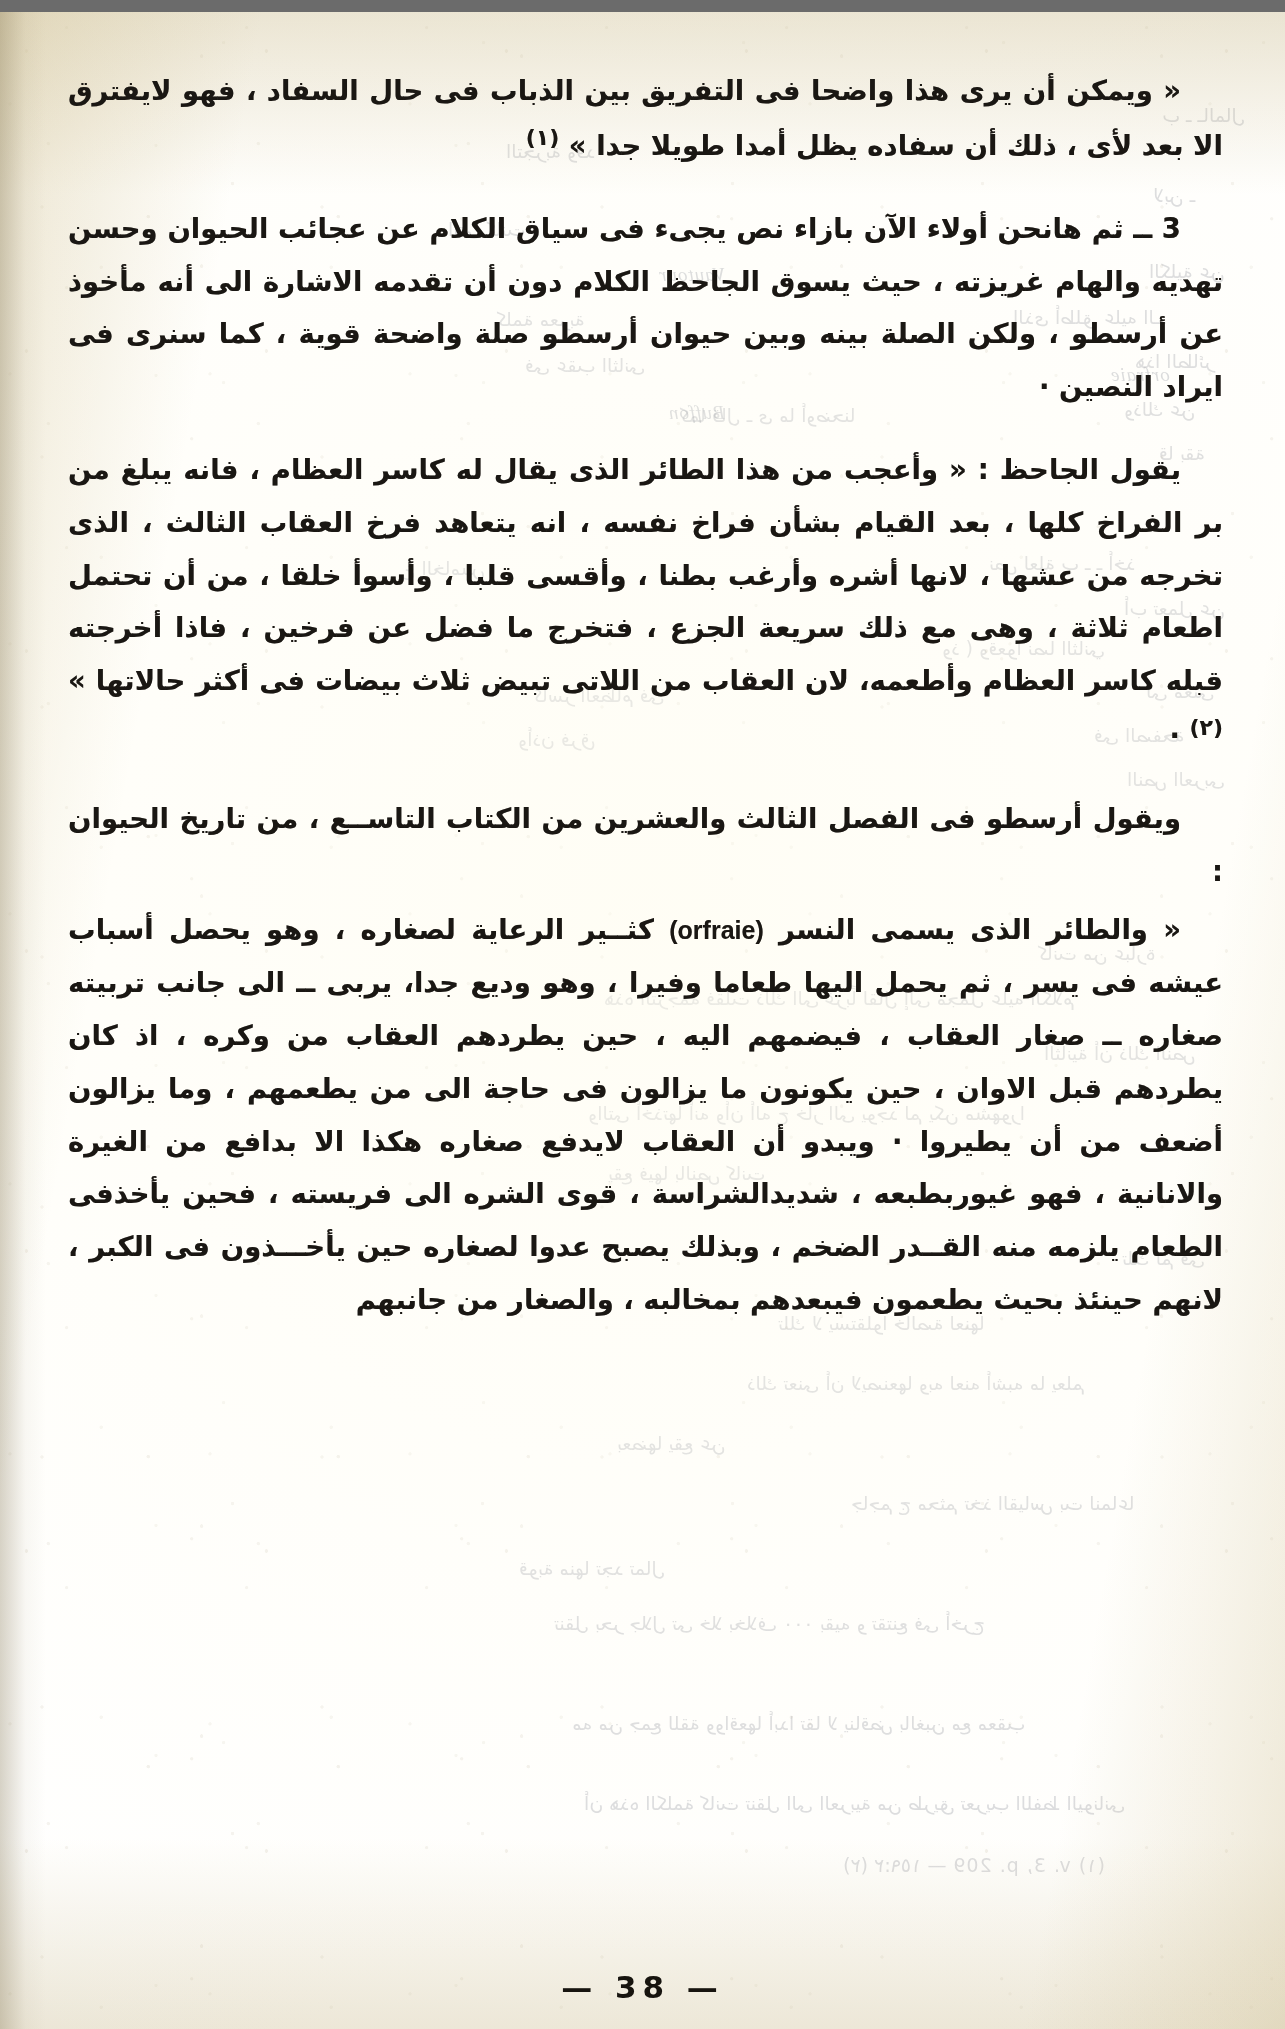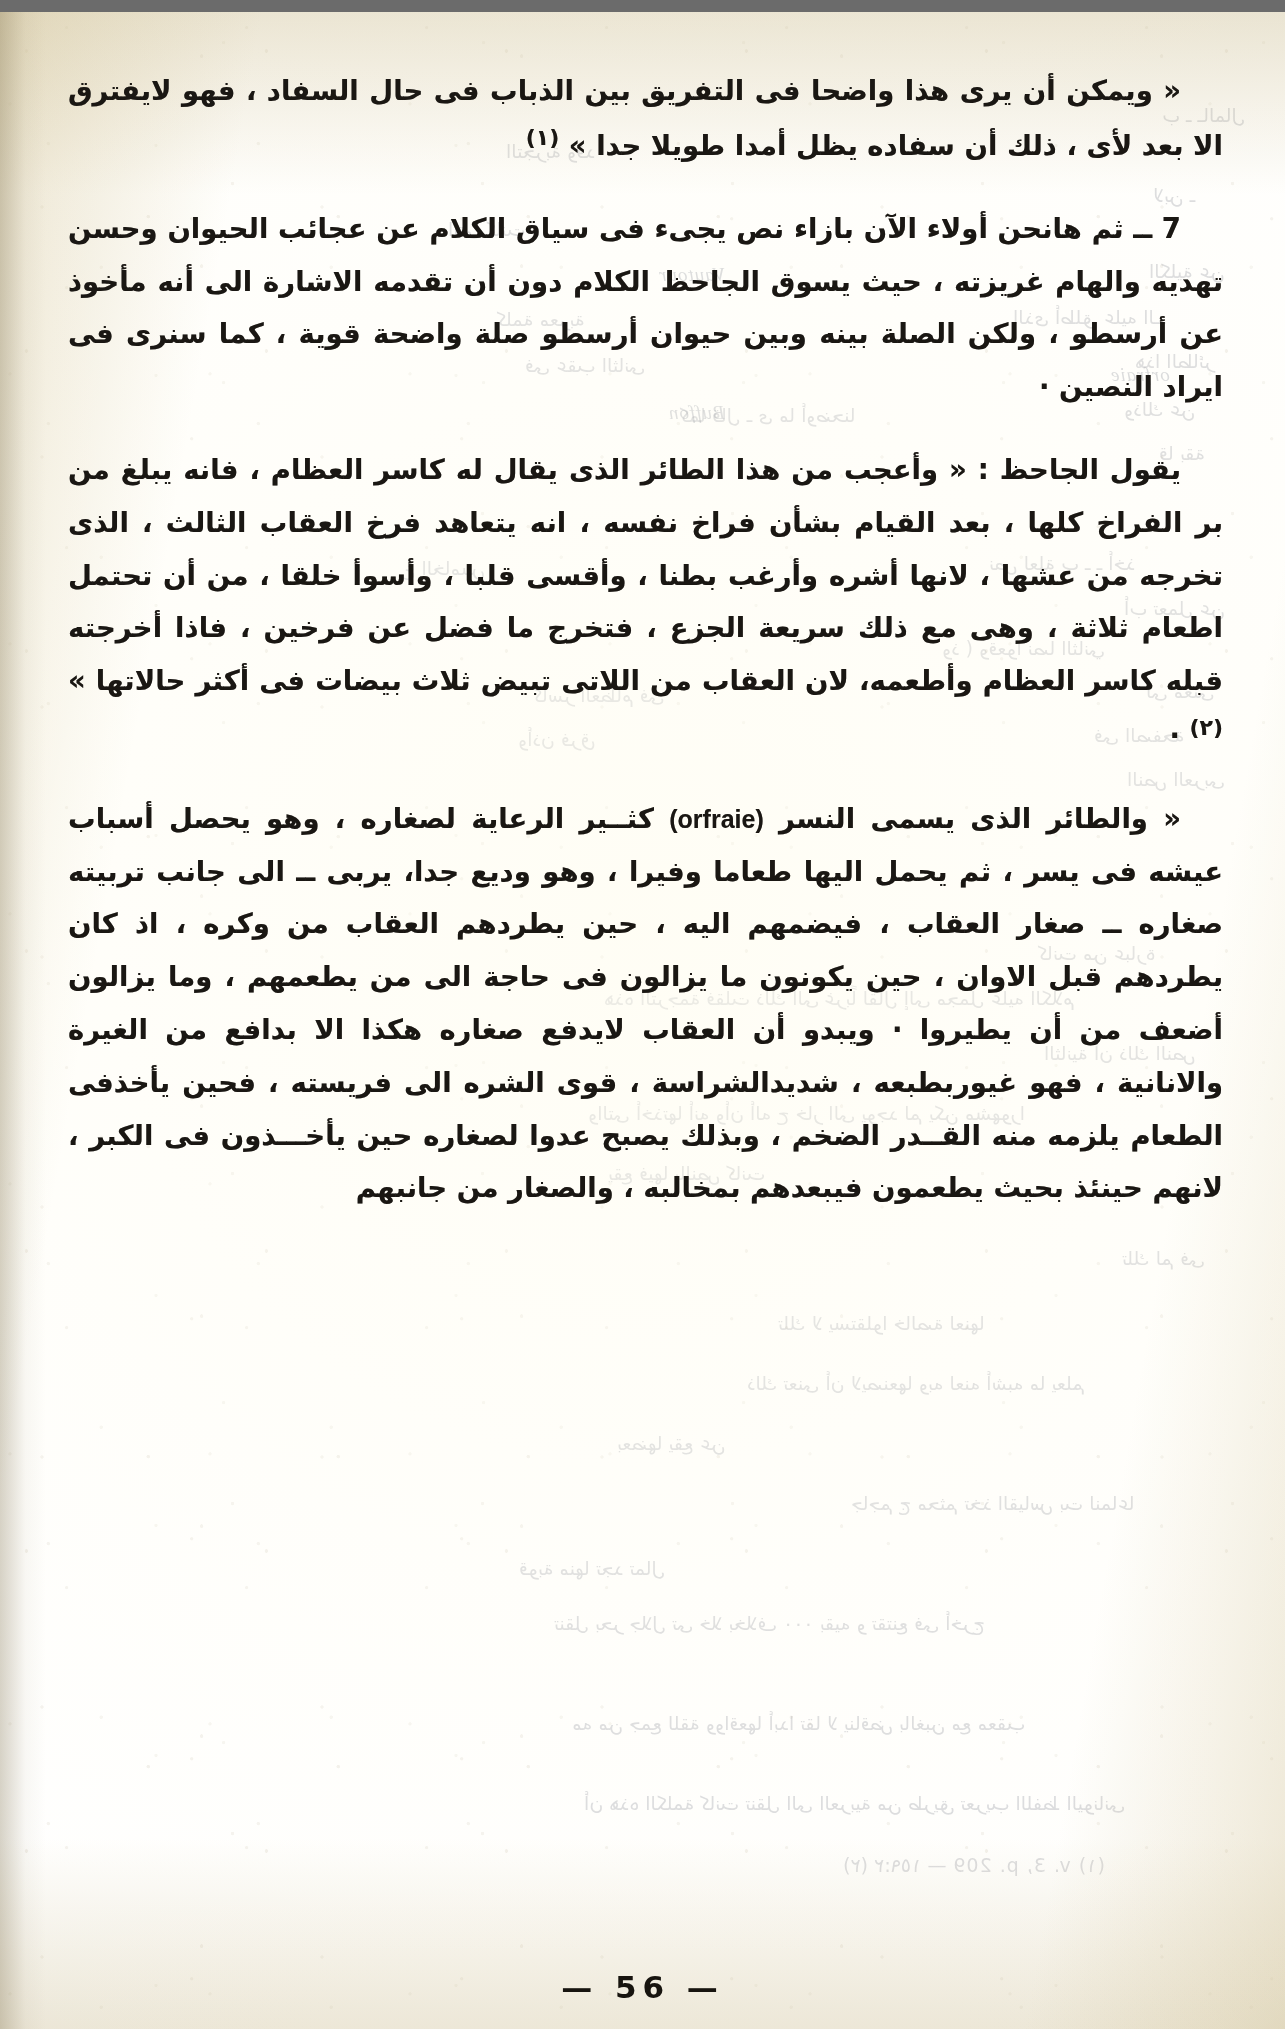--- a/index.html
+++ b/index.html
@@ -223,26 +223,27 @@
 
   <div class="speckle"></div>
   <div class="paper-tint"></div>
   <div class="gutter-shadow"></div>
 
   <div class="content">
     <div class="body-text">
 
       <p class="para block-quote"><span>« ويمكن أن يرى هذا واضحا فى التفريق بين الذباب فى حال السفاد ، فهو لايفترق الا بعد لأى ، ذلك أن سفاده يظل أمدا طويلا جدا » </span><span class="fn-ref">(١)</span></p>
 
-      <p class="para"><span>7 ــ ثم هانحن أولاء الآن بازاء نص يجىء فى سياق الكلام عن عجائب الحيوان وحسن تهديه والهام غريزته ، حيث يسوق الجاحظ الكلام دون أن تقدمه الاشارة الى أنه مأخوذ عن أرسطو ، ولكن الصلة بينه وبين حيوان أرسطو صلة واضحة قوية ، كما سنرى فى ايراد النصين ·</span></p>
+      <p class="para"><span>3 ــ ثم هانحن أولاء الآن بازاء نص يجىء فى سياق الكلام عن عجائب الحيوان وحسن تهديه والهام غريزته ، حيث يسوق الجاحظ الكلام دون أن تقدمه الاشارة الى أنه مأخوذ عن أرسطو ، ولكن الصلة بينه وبين حيوان أرسطو صلة واضحة قوية ، كما سنرى فى ايراد النصين ·</span></p>
 
       <p class="para"><span>يقول الجاحظ : « وأعجب من هذا الطائر الذى يقال له كاسر العظام ، فانه يبلغ من بر الفراخ كلها ، بعد القيام بشأن فراخ نفسه ، انه يتعاهد فرخ العقاب الثالث ، الذى تخرجه من عشها ، لانها أشره وأرغب بطنا ، وأقسى قلبا ، وأسوأ خلقا ، من أن تحتمل اطعام ثلاثة ، وهى مع ذلك سريعة الجزع ، فتخرج ما فضل عن فرخين ، فاذا أخرجته قبله كاسر العظام وأطعمه، لان العقاب من اللاتى تبيض ثلاث بيضات فى أكثر حالاتها » </span><span class="fn-ref">(٢)</span><span> ·</span></p>
 
+      <p class="para tight"><span>ويقول أرسطو فى الفصل الثالث والعشرين من الكتاب التاســع ، من تاريخ الحيوان :</span></p>
 
       <p class="para block-quote"><span>« والطائر الذى يسمى النسر </span><span class="latin">(orfraie)</span><span> كثــير الرعاية لصغاره ، وهو يحصل أسباب عيشه فى يسر ، ثم يحمل اليها طعاما وفيرا ، وهو وديع جدا، يربى ــ الى جانب تربيته صغاره ــ صغار العقاب ، فيضمهم اليه ، حين يطردهم العقاب من وكره ، اذ كان يطردهم قبل الاوان ، حين يكونون ما يزالون فى حاجة الى من يطعمهم ، وما يزالون أضعف من أن يطيروا · ويبدو أن العقاب لايدفع صغاره هكذا الا بدافع من الغيرة والانانية ، فهو غيوربطبعه ، شديدالشراسة ، قوى الشره الى فريسته ، فحين يأخذفى الطعام يلزمه منه القــدر الضخم ، وبذلك يصبح عدوا لصغاره حين يأخـــذون فى الكبر ، لانهم حينئذ بحيث يطعمون فيبعدهم بمخالبه ، والصغار من جانبهم</span></p>
 
     </div>
   </div>
 
 
-  <div class="page-number">— 56 —</div>
+  <div class="page-number">— 38 —</div>
 
 </div>
 
 </body></html>

